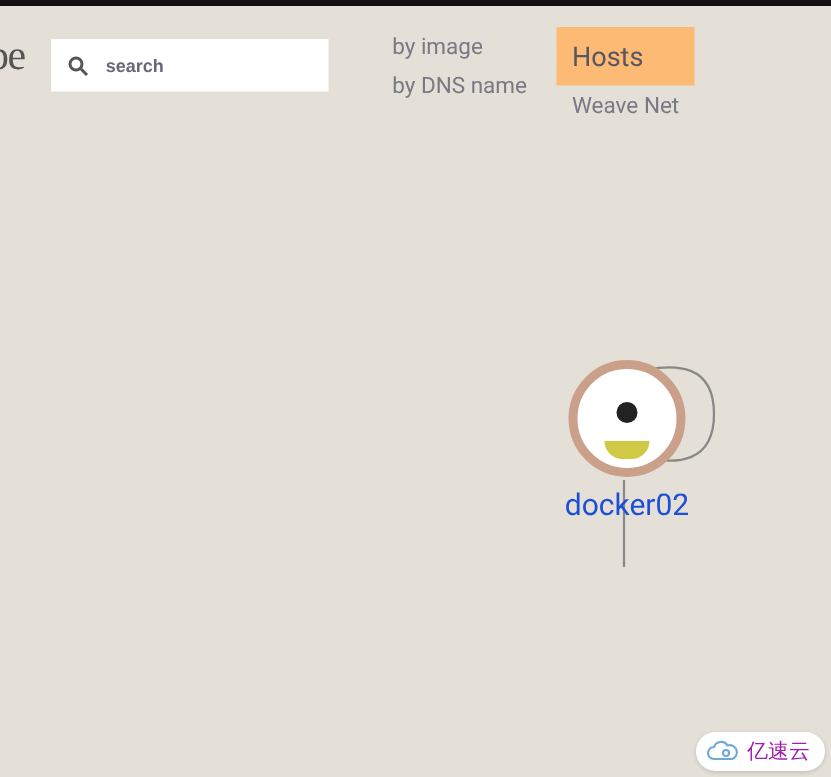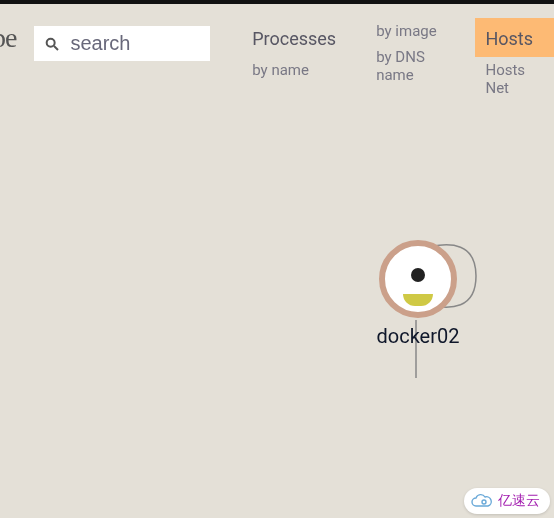--- a/index.html
+++ b/index.html
@@ -49,25 +49,26 @@
     box-sizing: border-box;
   }
   .search-icon-svg {
     width: 16px;
     height: 16px;
     flex-shrink: 0;
   }
   .search-input {
     border: none;
     outline: none;
-    font-size: 20px;
+    font-size: 12px;
     color: #5f5f6f;
     margin-left: 8px;
     width: 100%;
     background: transparent;
+    font-weight: bold;
   }
   .search-input::placeholder {
     color: #68687a;
   }
   .nav-tabs {
     display: flex;
     gap: 0;
     margin-left: 14px;
     margin-top: 4px;
   }
@@ -132,21 +133,21 @@
     bottom: 6px;
     left: 50%;
     transform: translateX(-50%);
     width: 30px;
     height: 12px;
     background: #cfc945;
     border-radius: 0 0 20px 20px;
   }
   .node-label {
     font-size: 20px;
-    color: #0f172a;
+    color: #1d4ed8;
     margin-top: 6px;
   }
   .loop-svg {
     position: absolute;
     top: -14px;
     left: 58px;
     width: 90px;
     height: 100px;
     pointer-events: none;
   }
@@ -193,30 +194,26 @@
   <div class="search-wrap">
     <svg class="search-icon-svg" viewBox="0 0 24 24" fill="none" stroke="#555" stroke-width="3">
       <circle cx="10" cy="10" r="6"></circle>
       <line x1="15" y1="15" x2="21" y2="21"></line>
     </svg>
     <input class="search-input" placeholder="search" style="">
   </div>
 
   <div class="nav-tabs">
     <div class="nav-col">
-      <div class="nav-main">Processes</div>
-      <div class="nav-sub">by name</div>
-    </div>
-    <div class="nav-col">
       <div class="nav-sub">by image</div>
       <div class="nav-sub">by DNS name</div>
     </div>
     <div class="nav-col" style="padding:0;">
       <div class="nav-main active-bg">Hosts</div>
-      <div class="nav-sub" style="padding-left:10px;padding-right:10px;">Hosts Net</div>
+      <div class="nav-sub" style="padding-left:10px;padding-right:10px;">Weave Net</div>
     </div>
   </div>
 </div>
 
 <div class="graph">
   <svg class="line-svg">
     <line x1="5" y1="0" x2="5" y2="58" stroke="#888" stroke-width="1.5"></line>
   </svg>
 
   <div class="node node1">

